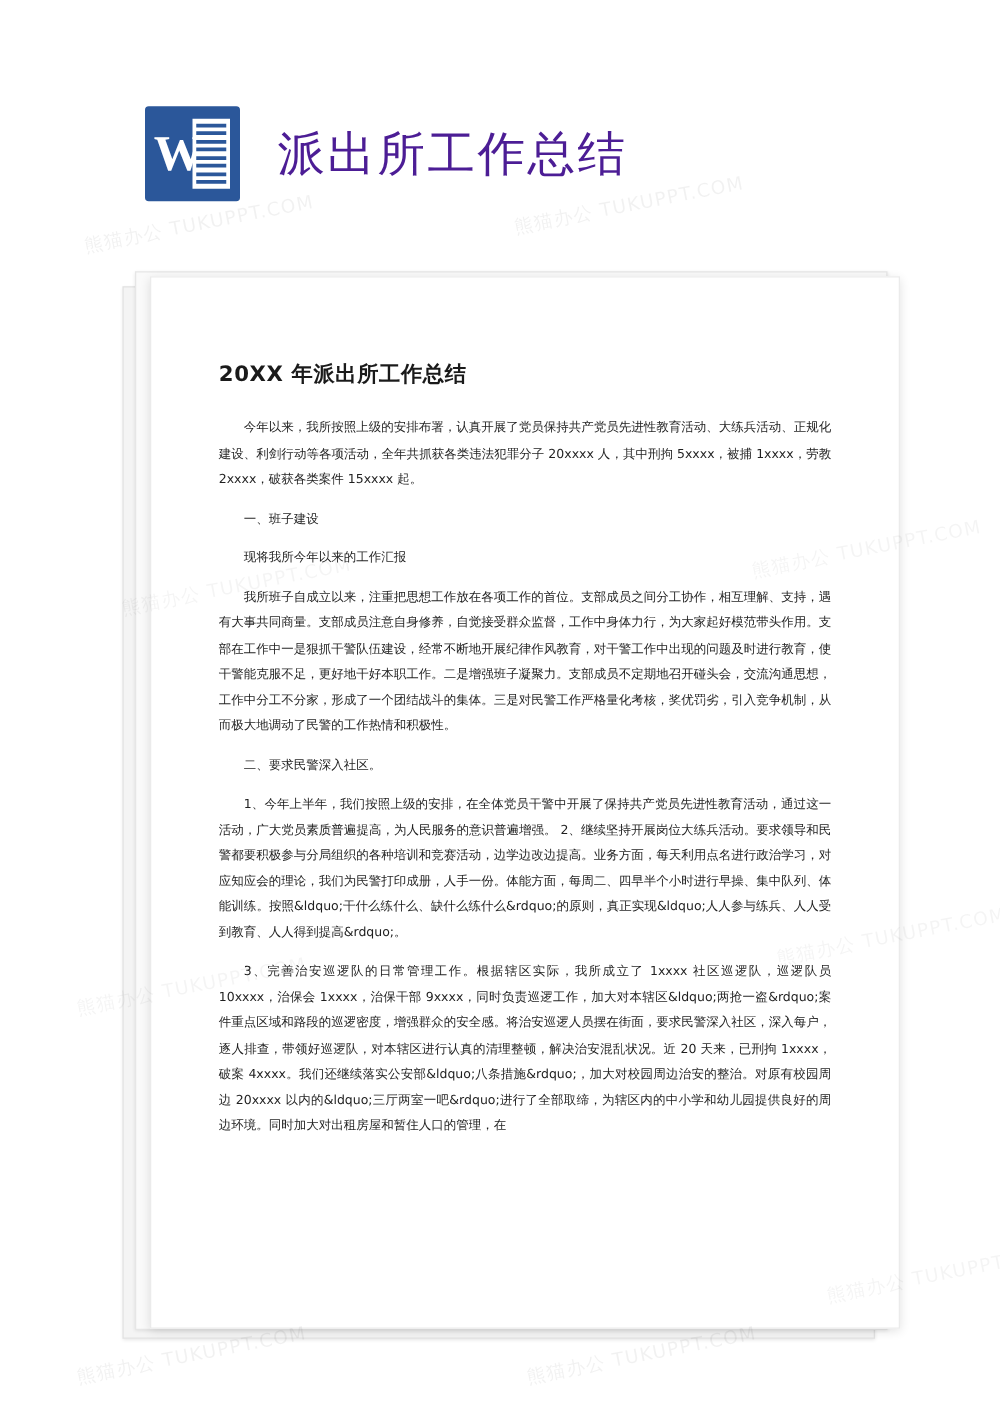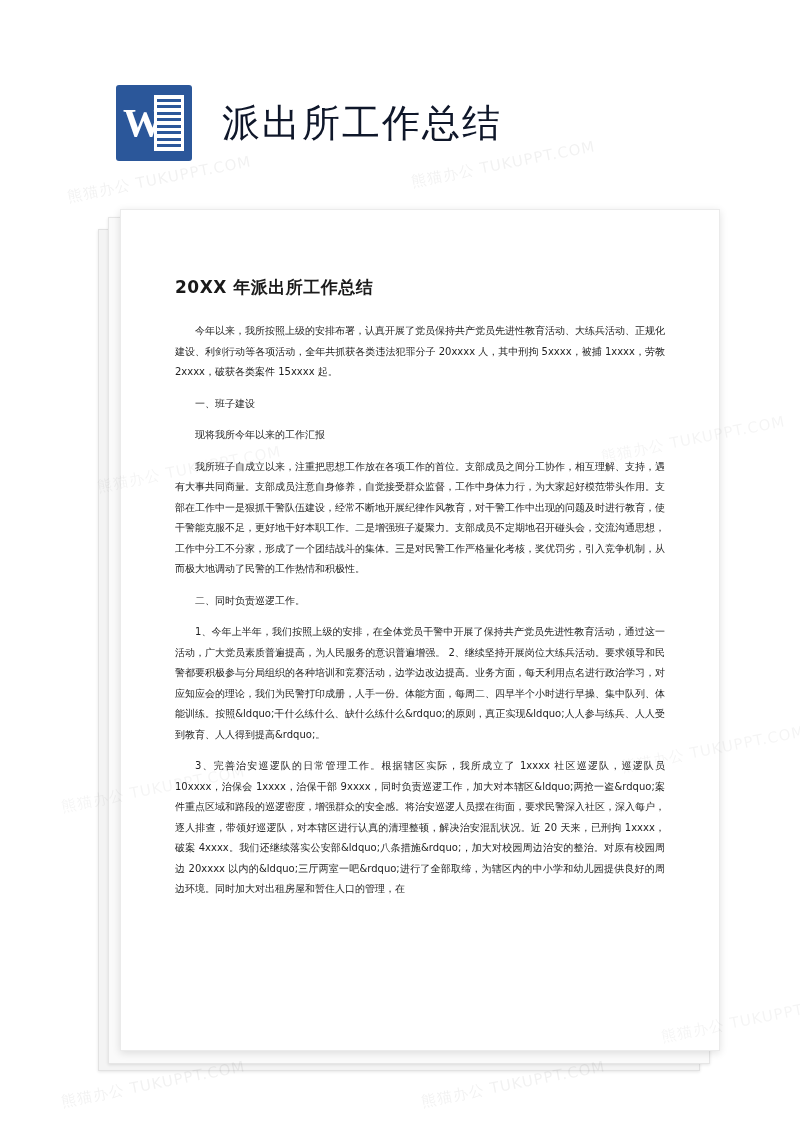--- a/index.html
+++ b/index.html
@@ -59,21 +59,21 @@
     padding: 4px 3px;
     box-sizing: border-box;
   }
   .word-logo .doc-lines i {
     display: block;
     height: 3px;
     background: #2b579a;
   }
   .doc-title {
     font-size: 38px;
-    color: #0f172a;
+    color: #4c1d95;
     margin-left: 30px;
     letter-spacing: 2px;
     font-family: "DejaVu Sans", "Liberation Sans", sans-serif;
     white-space: nowrap;
   }
 
   
   .page-stack {
     position: absolute;
     left: 98px;
@@ -97,21 +97,21 @@
     top: 12px;
     width: 600px;
     height: 845px;
     background: #fafafa;
     border: 1px solid #e6e6e6;
     box-shadow: 0 1px 3px rgba(0,0,0,0.10);
   }
   .sheet-front {
     position: absolute;
     left: 22px;
-    top: 4px;
+    top: 16px;
     width: 598px;
     height: 840px;
     background: #ffffff;
     border: 1px solid #ebebeb;
     box-shadow: 0 2px 8px rgba(0,0,0,0.12);
     overflow: hidden;
   }
   .doc-body {
     padding: 66px 54px 0 54px;
     box-sizing: border-box;
@@ -171,21 +171,21 @@
 <div class="page-stack">
   <div class="sheet-back2"></div>
   <div class="sheet-back1"></div>
   <div class="sheet-front">
     <div class="doc-body">
       <h1 class="doc-heading">20XX 年派出所工作总结</h1>
       <p class="doc-p">今年以来，我所按照上级的安排布署，认真开展了党员保持共产党员先进性教育活动、大练兵活动、正规化建设、利剑行动等各项活动，全年共抓获各类违法犯罪分子 20xxxx 人，其中刑拘 5xxxx，被捕 1xxxx，劳教 2xxxx，破获各类案件 15xxxx 起。</p>
       <p class="doc-p">一、班子建设</p>
       <p class="doc-p">现将我所今年以来的工作汇报</p>
       <p class="doc-p">我所班子自成立以来，注重把思想工作放在各项工作的首位。支部成员之间分工协作，相互理解、支持，遇有大事共同商量。支部成员注意自身修养，自觉接受群众监督，工作中身体力行，为大家起好模范带头作用。支部在工作中一是狠抓干警队伍建设，经常不断地开展纪律作风教育，对干警工作中出现的问题及时进行教育，使干警能克服不足，更好地干好本职工作。二是增强班子凝聚力。支部成员不定期地召开碰头会，交流沟通思想，工作中分工不分家，形成了一个团结战斗的集体。三是对民警工作严格量化考核，奖优罚劣，引入竞争机制，从而极大地调动了民警的工作热情和积极性。</p>
-      <p class="doc-p">二、同时负责巡逻工作。</p>
+      <p class="doc-p">二、要求民警深入社区。</p>
       <p class="doc-p">1、今年上半年，我们按照上级的安排，在全体党员干警中开展了保持共产党员先进性教育活动，通过这一活动，广大党员素质普遍提高，为人民服务的意识普遍增强。 2、继续坚持开展岗位大练兵活动。要求领导和民警都要积极参与分局组织的各种培训和竞赛活动，边学边改边提高。业务方面，每天利用点名进行政治学习，对应知应会的理论，我们为民警打印成册，人手一份。体能方面，每周二、四早半个小时进行早操、集中队列、体能训练。按照&amp;ldquo;干什么练什么、缺什么练什么&amp;rdquo;的原则，真正实现&amp;ldquo;人人参与练兵、人人受到教育、人人得到提高&amp;rdquo;。</p>
       <p class="doc-p">3、完善治安巡逻队的日常管理工作。根据辖区实际，我所成立了 1xxxx 社区巡逻队，巡逻队员 10xxxx，治保会 1xxxx，治保干部 9xxxx，同时负责巡逻工作，加大对本辖区&amp;ldquo;两抢一盗&amp;rdquo;案件重点区域和路段的巡逻密度，增强群众的安全感。将治安巡逻人员摆在街面，要求民警深入社区，深入每户，逐人排查，带领好巡逻队，对本辖区进行认真的清理整顿，解决治安混乱状况。近 20 天来，已刑拘 1xxxx，破案 4xxxx。我们还继续落实公安部&amp;ldquo;八条措施&amp;rdquo;，加大对校园周边治安的整治。对原有校园周边 20xxxx 以内的&amp;ldquo;三厅两室一吧&amp;rdquo;进行了全部取缔，为辖区内的中小学和幼儿园提供良好的周边环境。同时加大对出租房屋和暂住人口的管理，在</p>
     </div>
   </div>
 </div>
 
 <div class="wm" style="left:66px; top:170px;">熊猫办公 TUKUPPT.COM</div>
 <div class="wm" style="left:410px; top:155px;">熊猫办公 TUKUPPT.COM</div>
 <div class="wm light" style="left:96px; top:460px;">熊猫办公 TUKUPPT.COM</div>
 <div class="wm light" style="left:600px; top:430px;">熊猫办公 TUKUPPT.COM</div>

